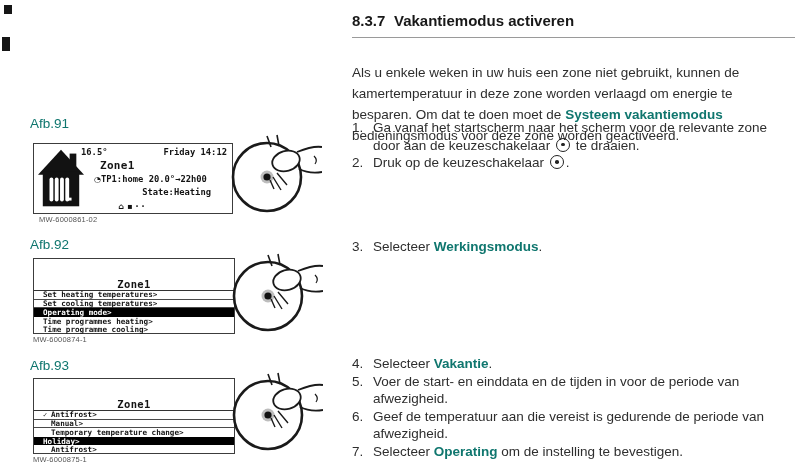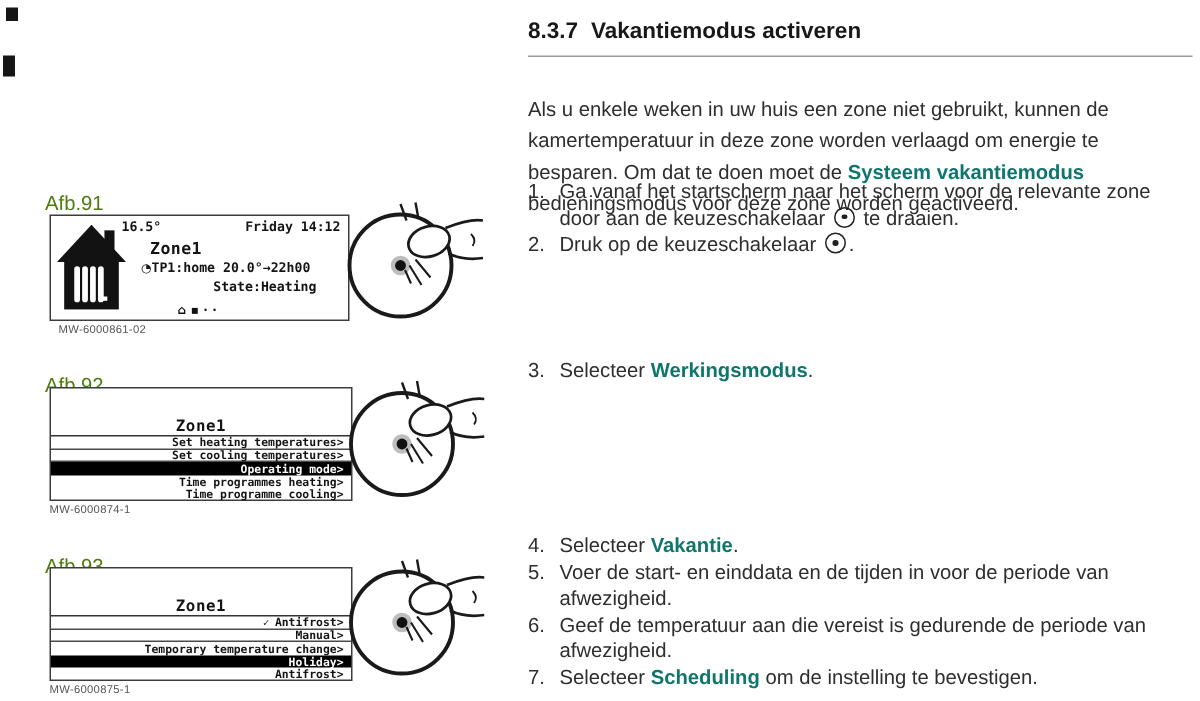--- a/index.html
+++ b/index.html
@@ -3,31 +3,31 @@
 <meta charset="utf-8">
 <style>
   html,body{margin:0;padding:0;background:#fff;}
   #page{position:relative;width:800px;height:467px;background:#ffffff;overflow:hidden;
         font-family:"Liberation Sans",sans-serif;color:#2e2e2e;}
 
   
   .print-mark{position:absolute;background:#161616;}
 
   
-  .fig-label{position:absolute;font-size:13.5px;color:#4d7c0f;margin-top:12px;}
+  .fig-label{position:absolute;font-size:13.5px;color:#0f766e;}
   .fig-caption{position:absolute;font-size:7.5px;color:#555;letter-spacing:.2px;}
 
   
   .lcd{position:absolute;background:#fff;border:1.2px solid #3c3c3c;
        font-family:"DejaVu Sans Mono",monospace;font-weight:bold;color:#141414;}
   .lcd .t{position:absolute;font-size:8.8px;white-space:pre;}
   .lcd-zone{position:absolute;font-size:11px;letter-spacing:.3px;}
   .lcd-title{position:absolute;top:19px;left:0;right:0;text-align:center;font-size:10.5px;letter-spacing:.4px;}
   .menu{position:absolute;top:31px;left:0;right:0;border-top:1px solid #333;}
-  .menu-row{display:flex;justify-content:flex-end;align-items:center;
+  .menu-row{display:flex;justify-content:flex-start;align-items:center;
             height:8.6px;font-size:7.6px;padding:0 5px 0 9px;white-space:pre;}
   .menu-row .lbl{display:flex;align-items:center;}
   .menu-row .chk{display:inline-block;width:8px;font-size:7px;}
   .menu-row.sep{border-bottom:1px solid #4a4a4a;height:7.6px;}
   .menu-row.hl{background:#000;color:#fff;}
   .pager{position:absolute;bottom:2px;left:0;right:0;text-align:center;
          font-family:"DejaVu Sans",sans-serif;font-size:8px;letter-spacing:3px;color:#111;}
   .clockglyph{font-family:"DejaVu Sans",sans-serif;font-size:8px;}
 
   
@@ -179,18 +179,18 @@
       <div class="step">
         <span class="num">5.</span>
         <span class="body"><span>Voer de start- en einddata en de tijden in voor de periode van afwezigheid.</span></span>
       </div>
       <div class="step">
         <span class="num">6.</span>
         <span class="body"><span>Geef de temperatuur aan die vereist is gedurende de periode van afwezigheid.</span></span>
       </div>
       <div class="step">
         <span class="num">7.</span>
-        <span class="body"><span>Selecteer </span><b>Scheduling</b><span> om de instelling te bevestigen.</span></span>
+        <span class="body"><span>Selecteer </span><b>Operating</b><span> om de instelling te bevestigen.</span></span>
       </div>
     </div>
 
   </div>
 </div>
 
 </body></html>

